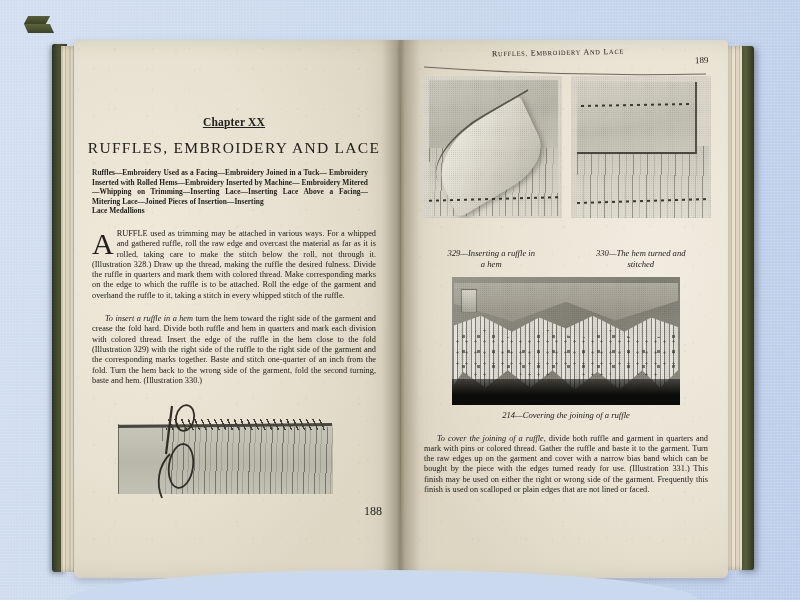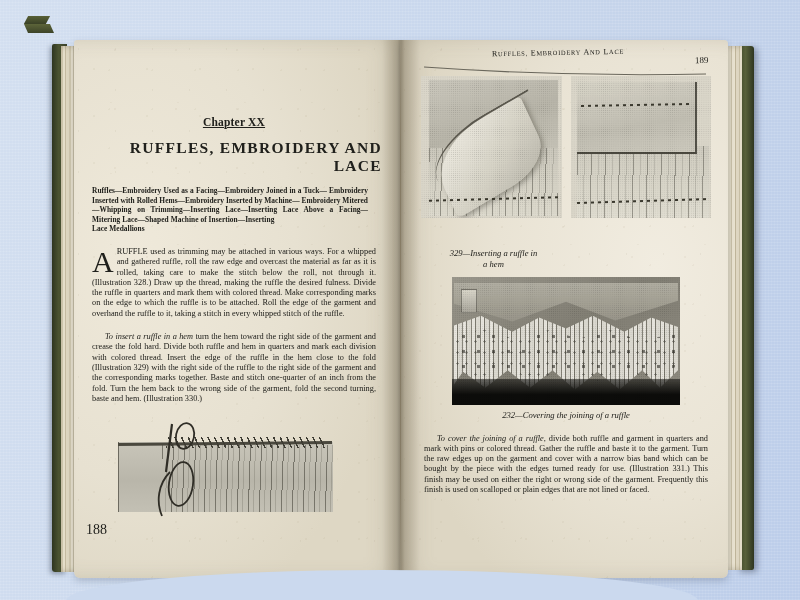--- a/index.html
+++ b/index.html
@@ -129,22 +129,22 @@
   
   .content{position:absolute;inset:0;color:#20201c;}
   .txt-left{position:absolute;left:60px;top:44px;width:296px;}
   .txt-right{position:absolute;left:392px;top:30px;width:296px;}
 
   .chapter-num{
     text-align:center;font-size:11.5px;font-weight:bold;
     letter-spacing:.2px;margin:56px 0 0 0;text-decoration:underline;
   }
   .chapter-title{
-    text-align:right;font-size:15.5px;letter-spacing:1.3px;
-    margin:11px 0 0 0;font-weight:bold;
+    text-align:center;font-size:15.5px;letter-spacing:1.3px;
+    margin:11px 0 0 0;font-weight:normal;
   }
   .subtitle{
     margin:11px 14px 0 6px;font-size:7.4px;line-height:9.6px;
     font-weight:bold;text-align:justify;letter-spacing:.05px;
   }
   .subtitle .last{display:block;text-align:left;}
 
   .body-p{
     font-size:8.3px;line-height:10.3px;text-align:justify;
     margin:13px 6px 0 6px;text-indent:0;hyphens:none;
@@ -154,21 +154,21 @@
     float:left;font-size:30px;line-height:25px;
     padding:1px 3px 0 0;margin-top:1px;font-family:"Liberation Serif",serif;
   }
   .ital{font-style:italic;}
 
   .caption{
     text-align:center;font-style:italic;font-size:8.6px;
     line-height:10.5px;margin:5px 0 0 0;
   }
   .folio{
-    text-align:left;font-size:14px;margin:6px 0 0 0;
+    text-align:right;font-size:12px;margin:6px 0 0 0;
   }
 
   
   .runhead-wrap{position:relative;height:26px;margin:0 0 0 0;}
   .runhead{
     position:absolute;left:26px;top:2px;width:228px;text-align:center;
     font-size:8px;letter-spacing:.75px;
     transform:rotate(-1.1deg);
   }
   .runhead .small{font-size:6.4px;}
@@ -367,21 +367,21 @@
       <div class="txt-left">
 
         <div class="chapter-num">Chapter XX</div>
 
         <h1 class="chapter-title">RUFFLES, EMBROIDERY AND LACE</h1>
 
         <div class="subtitle">
           <span>Ruffles—Embroidery Used as a Facing—Embroidery Joined in a Tuck—</span>
           <span>Embroidery Inserted with Rolled Hems—Embroidery Inserted by Machine—</span>
           <span>Embroidery Mitered—Whipping on Trimming—Inserting Lace—Inserting</span>
-          <span>Lace Above a Facing—Mitering Lace—Shaped Machine of Insertion—Inserting</span>
+          <span>Lace Above a Facing—Mitering Lace—Joined Pieces of Insertion—Inserting</span>
           <span class="last">Lace Medallions</span>
         </div>
 
         <p class="body-p">
           <span class="dropcap">A</span><span>RUFFLE used as trimming may be attached in various ways. For a whipped and gathered ruffle, roll the raw edge and overcast the material as far as it is rolled, taking care to make the stitch below the roll, not through it. (Illustration 328.) Draw up the thread, making the ruffle the desired fulness. Divide the ruffle in quarters and mark them with colored thread. Make corresponding marks on the edge to which the ruffle is to be attached. Roll the edge of the garment and overhand the ruffle to it, taking a stitch in every whipped stitch of the ruffle.</span>
         </p>
 
         <p class="body-p indent">
           <span class="ital">To insert a ruffle in a hem</span><span> turn the hem toward the right side of the garment and crease the fold hard. Divide both ruffle and hem in quarters and mark each division with colored thread. Insert the edge of the ruffle in the hem close to the fold (Illustration 329) with the right side of the ruffle to the right side of the garment and the corresponding marks together. Baste and stitch one-quarter of an inch from the fold. Turn the hem back to the wrong side of the garment, fold the second turning, baste and hem. (Illustration 330.)</span>
         </p>
@@ -438,32 +438,36 @@
               <div class="stitchline"></div>
             </div>
           </div>
         </div>
 
         <div class="figcap-pair">
           <div class="caption">
             <span>329—Inserting a ruffle in</span><br>
             <span>a hem</span>
           </div>
+          <div class="caption">
+            <span>330—The hem turned and</span><br>
+            <span>stitched</span>
+          </div>
         </div>
 
         <div class="photo f331">
           <div class="bg"></div>
           <div class="swag"></div>
           <div class="lace"></div>
           <div class="eyelets"></div>
           <div class="tab"></div>
           <div class="dark"></div>
         </div>
 
-        <div class="caption">232—Covering the joining of a ruffle</div>
+        <div class="caption">214—Covering the joining of a ruffle</div>
 
         <p class="body-p indent">
           <span class="ital">To cover the joining of a ruffle</span><span>, divide both ruffle and garment in quarters and mark with pins or colored thread. Gather the ruffle and baste it to the garment. Turn the raw edges up on the garment and cover with a narrow bias band which can be bought by the piece with the edges turned ready for use. (Illustration 331.) This finish may be used on either the right or wrong side of the garment. Frequently this finish is used on scalloped or plain edges that are not lined or faced.</span>
         </p>
       </div>
 
     </div>
 
     <div class="page-curve"></div>
   </div>

